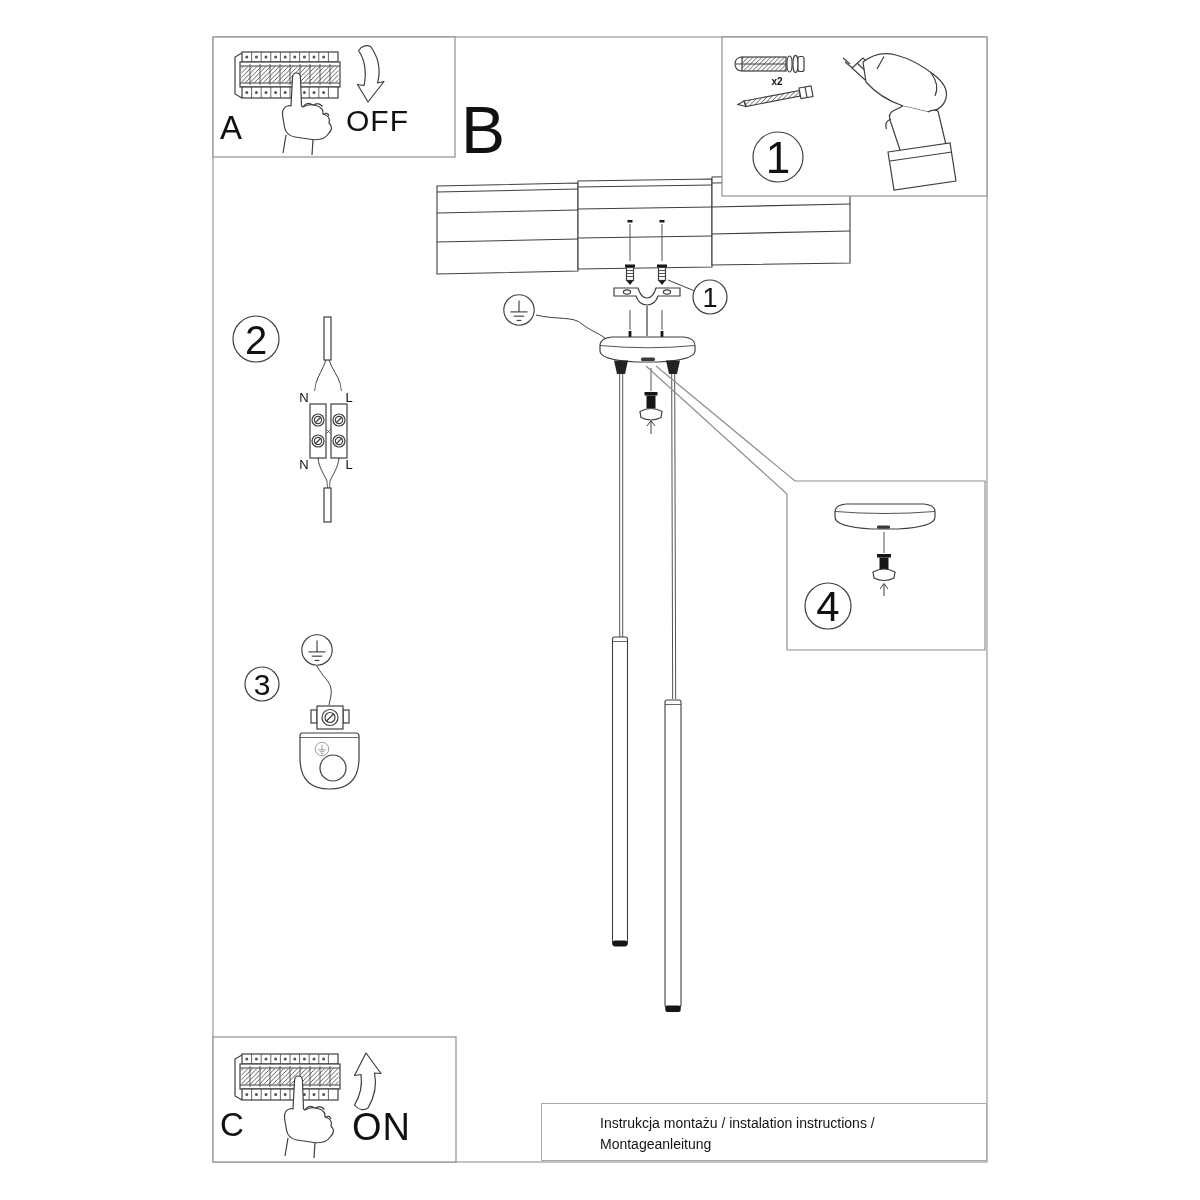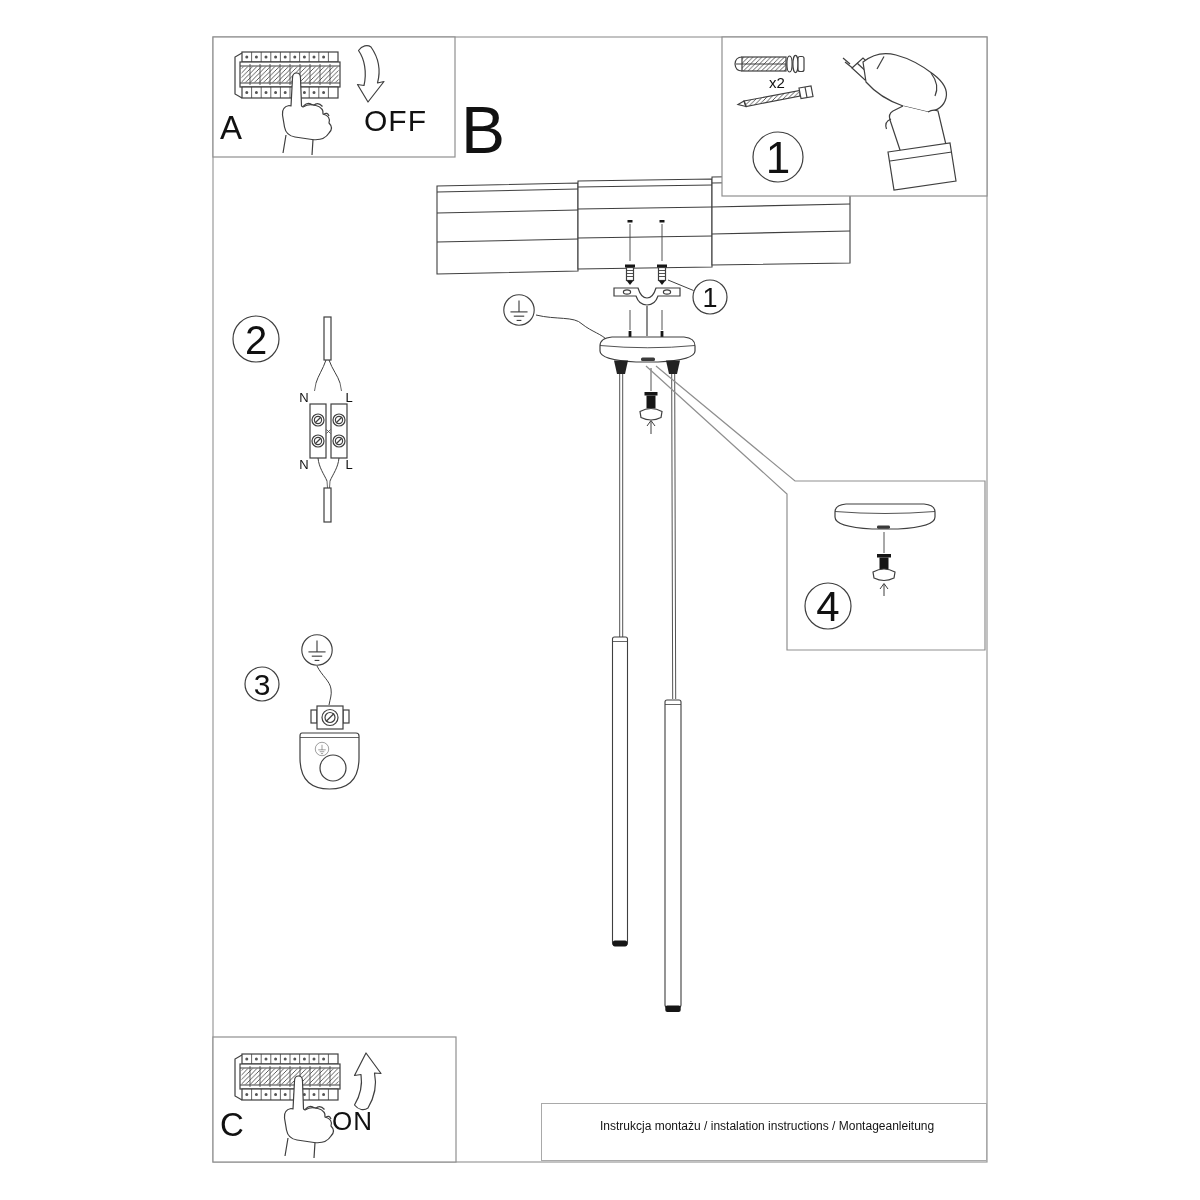--- a/index.html
+++ b/index.html
@@ -3,21 +3,21 @@
 <meta charset="utf-8">
 <style>
   html,body{margin:0;padding:0;background:#fff;}
   #sheet{position:relative;width:1200px;height:1200px;background:#ffffff;overflow:hidden;
          font-family:"Liberation Sans",sans-serif;}
   svg{position:absolute;left:0;top:0;}
   .lbl{position:absolute;color:#111;white-space:nowrap;line-height:1;}
   .ctr{transform:translate(-50%,-50%);}
   .footer-box{position:absolute;left:541px;top:1103px;width:446px;height:58px;
               border:1px solid #a9a9a9;box-sizing:border-box;background:#fff;}
-  .footer-text{position:absolute;left:58px;top:9px;font-size:12px;line-height:26px;color:#141414;}
+  .footer-text{position:absolute;left:58px;top:9px;font-size:14px;line-height:21px;color:#141414;}
 </style>
 </head>
 <body>
 
 <div id="sheet">
 
 <svg width="1200" height="1200" viewBox="0 0 1200 1200">
   <defs>
     <pattern id="hatchS" width="4.5" height="4.5" patternUnits="userSpaceOnUse">
       <path d="M0,4.5 L4.5,0" stroke="#4a4a4a" stroke-width="0.9" fill="none"></path>
@@ -263,26 +263,26 @@
       <rect x="213" y="1037" width="243" height="125" fill="#fff" stroke="#8f8f8f"></rect>
       <use href="#breaker" transform="translate(240,1054)"></use>
       <use href="#hand" transform="translate(298,1076)"></use>
       <path fill="#fff" stroke-linejoin="round" d="M368,1108 C374.5,1097 377,1085 374.5,1073 L381,1073.5 L366,1053 L354.5,1075.5 L361,1074.5 C362.5,1085 360,1096 354.5,1105 C358.5,1110 364,1111 368,1108 Z"></path>
     </g>
 
   </g>
 </svg>
 
 <div class="lbl" style="left:220px;top:111px;font-size:33px;">A</div>
-<div class="lbl" style="left:364px;top:106px;font-size:30px;letter-spacing:1px;">OFF</div>
+<div class="lbl" style="left:346px;top:106px;font-size:30px;letter-spacing:1px;">OFF</div>
 <div class="lbl" style="left:461px;top:97px;font-size:66px;">B</div>
 <div class="lbl" style="left:220px;top:1108px;font-size:33px;">C</div>
-<div class="lbl" style="left:332px;top:1108px;font-size:26px;letter-spacing:1px;">ON</div>
-
-<div class="lbl ctr" style="left:777px;top:82px;font-size:15px;">x2</div>
+<div class="lbl" style="left:352px;top:1108px;font-size:38px;letter-spacing:1px;">ON</div>
+
+<div class="lbl ctr" style="left:777px;top:82px;font-size:10px;font-weight:bold;">x2</div>
 <div class="lbl ctr" style="left:778px;top:158px;font-size:44px;">1</div>
 <div class="lbl ctr" style="left:710px;top:298px;font-size:27px;">1</div>
 <div class="lbl ctr" style="left:256px;top:340px;font-size:40px;">2</div>
 <div class="lbl ctr" style="left:262px;top:685px;font-size:30px;">3</div>
 <div class="lbl ctr" style="left:828px;top:607px;font-size:42px;">4</div>
 
 <div class="lbl ctr" style="left:304px;top:397px;font-size:13px;">N</div>
 <div class="lbl ctr" style="left:349px;top:397px;font-size:13px;">L</div>
 <div class="lbl ctr" style="left:304px;top:464px;font-size:13px;">N</div>
 <div class="lbl ctr" style="left:349px;top:464px;font-size:13px;">L</div>

